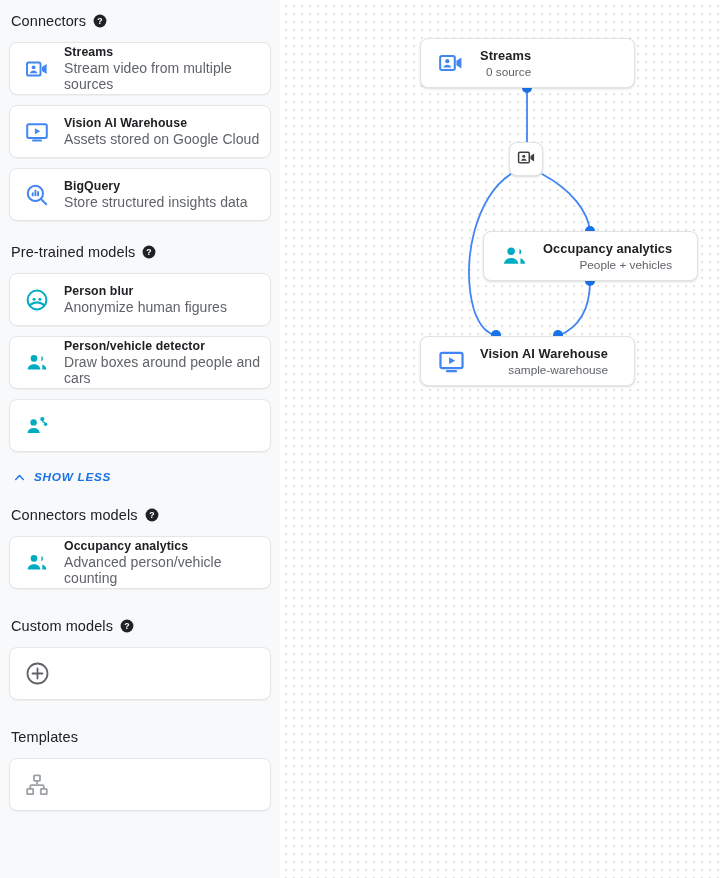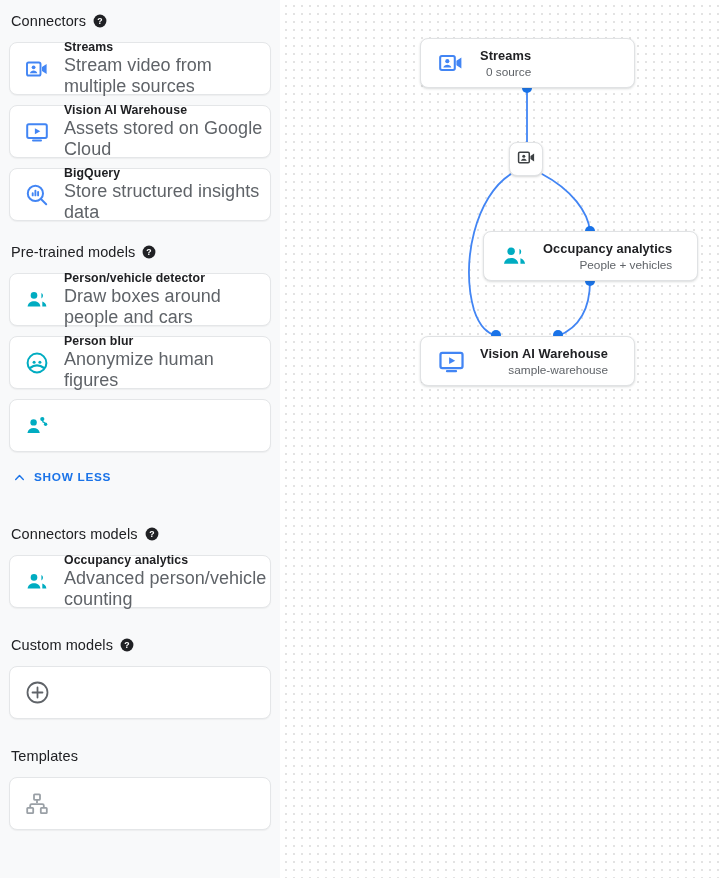--- a/index.html
+++ b/index.html
@@ -42,29 +42,30 @@
     padding-left: 14px;
     box-shadow: 0 1px 1px rgba(60,64,67,.06);
   }
   .card-icon {
     width: 26px; height: 26px; flex: 0 0 26px;
     display: flex; align-items: center; justify-content: center;
     margin-right: 14px;
   }
   .card-text { display: flex; flex-direction: column; justify-content: center; gap: 1px; }
   .card-title { font-size: 12.3px; font-weight: bold; color: #202124; letter-spacing: .1px; }
-  .card-sub { font-size: 18px; color: #5f6368; letter-spacing: .05px; }
+  .card-sub { font-size: 14px; color: #5f6368; letter-spacing: .05px; }
 
   .show-less {
     display: flex; align-items: center; gap: 8px;
     color: #1a73e8; font-size: 11.8px; font-weight: bold;
     letter-spacing: .7px;
     height: 30px; padding-left: 4px;
-    margin-top: 2px; margin-bottom: 21px;
+    margin-top: 2px; margin-bottom: 2px;
     cursor: pointer;
+    font-style: italic;
   }
   .chev { width: 13px; height: 13px; display: inline-flex; }
 
   .spacer-6 { height: 6px; }
 
   
   .canvas {
     position: relative;
     flex: 1 1 auto;
     height: 878px;
@@ -170,45 +171,45 @@
       <span class="help-icon">
         <svg viewBox="0 0 24 24" width="14" height="14">
             <circle cx="12" cy="12" r="11" fill="#202124"></circle>
             <text x="12" y="17.2" font-size="15" font-family="Liberation Sans, sans-serif" font-weight="bold" fill="#fff" text-anchor="middle">?</text>
           </svg>
       </span>
     </div>
 
     <div class="card">
       <span class="card-icon">
+        <svg viewBox="0 0 24 24" width="24" height="24" fill="none" stroke="#00acc1" stroke-width="2">
+            <circle cx="12" cy="12" r="9.4"></circle>
+            <circle cx="9.1" cy="11.2" r="1.5" fill="#00acc1" stroke="none"></circle>
+            <circle cx="14.9" cy="11.2" r="1.5" fill="#00acc1" stroke="none"></circle>
+            <path d="M5.6 16.6c1.7-1.5 4-2.2 6.4-2.2s4.7.7 6.4 2.2" stroke-width="2.4" stroke-linecap="round"></path>
+          </svg>
+      </span>
+      <span class="card-text">
+        <span class="card-title">Person blur</span>
+        <span class="card-sub">Anonymize human figures</span>
+      </span>
+    </div>
+
+    <div class="card">
+      <span class="card-icon">
         <svg viewBox="0 0 24 24" width="24" height="24" fill="#00acc1">
             <circle cx="9" cy="7.4" r="3.3"></circle>
             <path d="M2.6 18.4c.5-3.4 3.2-5.1 6.4-5.1s5.9 1.7 6.4 5.1z"></path>
             <path d="M16.4 5.1a3 3 0 010 5.3v-5.3z"></path>
             <path d="M17.3 13.6c2.2.6 3.7 2.3 4.1 4.8h-4.1z"></path>
           </svg>
       </span>
       <span class="card-text">
         <span class="card-title">Person/vehicle detector</span>
         <span class="card-sub">Draw boxes around people and cars</span>
-      </span>
-    </div>
-
-    <div class="card">
-      <span class="card-icon">
-        <svg viewBox="0 0 24 24" width="24" height="24" fill="none" stroke="#00acc1" stroke-width="2">
-            <circle cx="12" cy="12" r="9.4"></circle>
-            <circle cx="9.1" cy="11.2" r="1.5" fill="#00acc1" stroke="none"></circle>
-            <circle cx="14.9" cy="11.2" r="1.5" fill="#00acc1" stroke="none"></circle>
-            <path d="M5.6 16.6c1.7-1.5 4-2.2 6.4-2.2s4.7.7 6.4 2.2" stroke-width="2.4" stroke-linecap="round"></path>
-          </svg>
-      </span>
-      <span class="card-text">
-        <span class="card-title">Person blur</span>
-        <span class="card-sub">Anonymize human figures</span>
       </span>
     </div>
 
 
     <div class="card">
       <span class="card-icon">
         <svg viewBox="0 0 24 24" width="24" height="24" fill="#00acc1">
             <circle cx="8.6" cy="8.4" r="3.2"></circle>
             <path d="M2.4 19c.5-3.3 3.1-5 6.2-5s5.7 1.7 6.2 5z"></path>
             <circle cx="17.3" cy="5.1" r="2.1"></circle>

